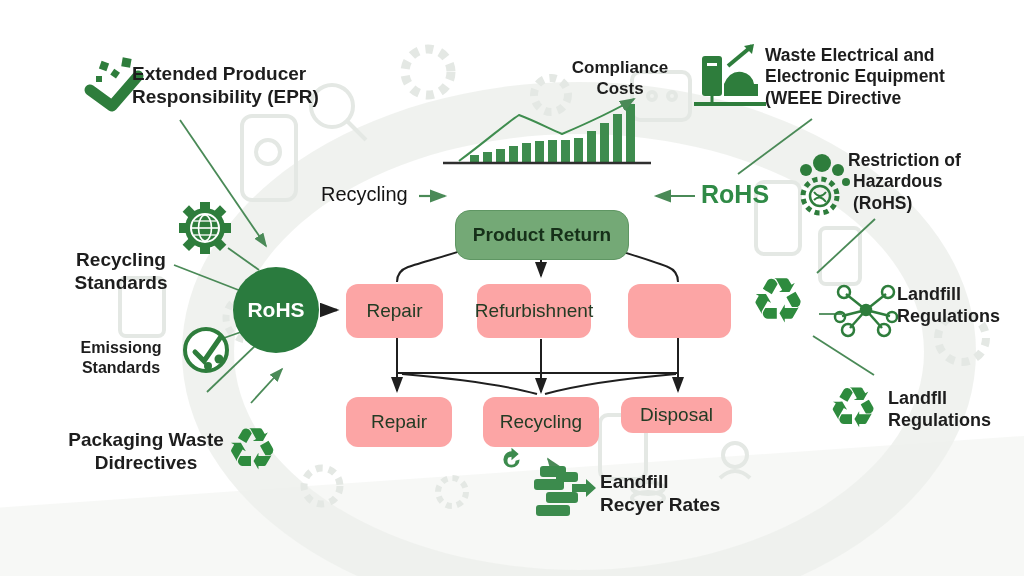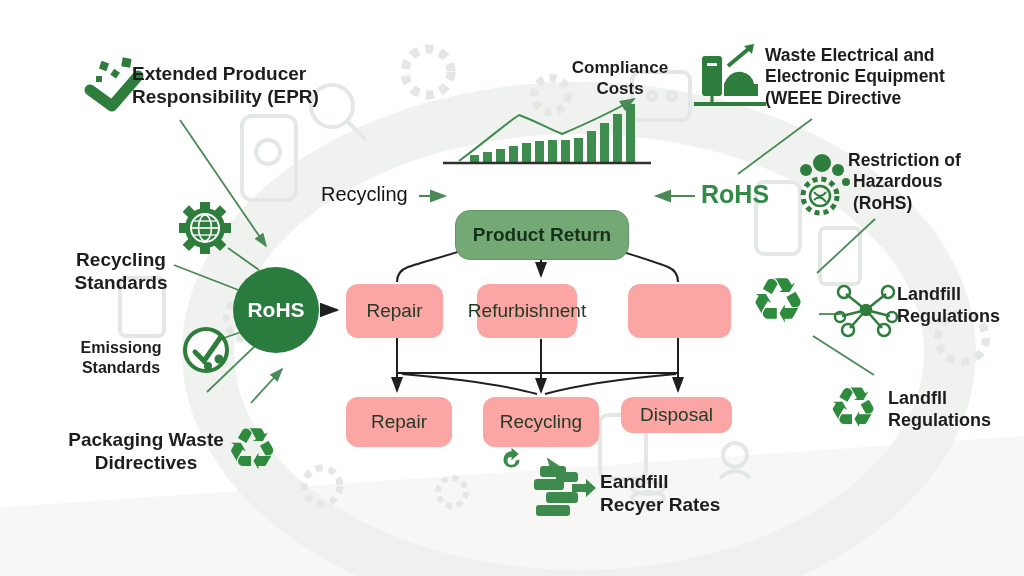--- a/index.html
+++ b/index.html
@@ -201,21 +201,21 @@
         <rect x="536" y="505" width="34" height="11" rx="3"></rect>
         <path d="M572,484 l14,0 l0,-5 l10,9 l-10,9 l0,-5 l-14,0 Z"></path>
         <path d="M584,506 a9,9 0 1 1 -9,-9 l0,-4 l8,7 l-8,7 l0,-4 a4.5,4.5 0 1 0 4.5,4.5 Z" transform="translate(-6,4) scale(0.9)"></path>
       </g>
     </g>
   </svg>
 
   <div class="node dark" style="left:455px;top:172px;width:172px;height:48px;font-size:19px;margin-top:38px;">Product Return</div>
 
   <div class="node light" style="left:346px;top:284px;width:97px;height:54px;">Repair</div>
-  <div class="node light" style="left:477px;top:284px;width:100px;height:54px;">Refurbishnent</div>
+  <div class="node light" style="left:477px;top:284px;width:114px;height:54px;">Refurbishnent</div>
   <div class="node light" style="left:628px;top:284px;width:103px;height:54px;"></div>
 
   <div class="node light" style="left:346px;top:397px;width:106px;height:50px;">Repair</div>
   <div class="node light" style="left:483px;top:397px;width:116px;height:50px;">Recycling</div>
   <div class="node light" style="left:621px;top:397px;width:111px;height:36px;">Disposal</div>
 
   <div class="circle-node">RoHS</div>
 
   <div class="flow-label" style="left:321px;top:183px;">Recycling</div>
   <div class="green-label" style="left:701px;top:180px;">RoHS</div>

